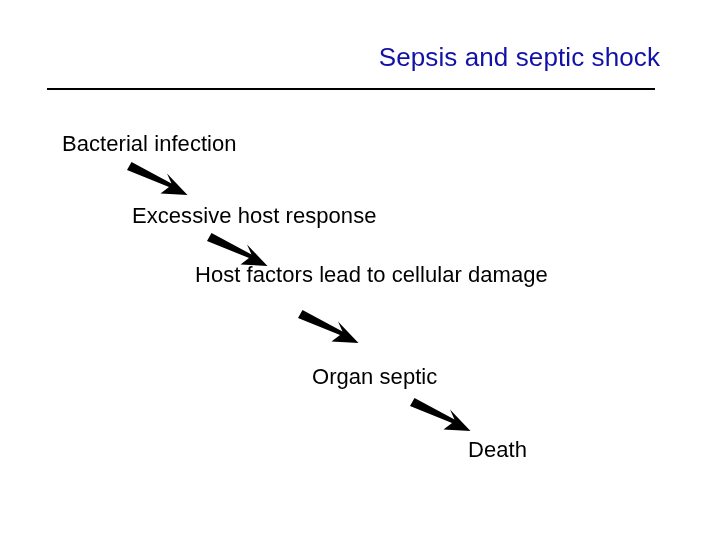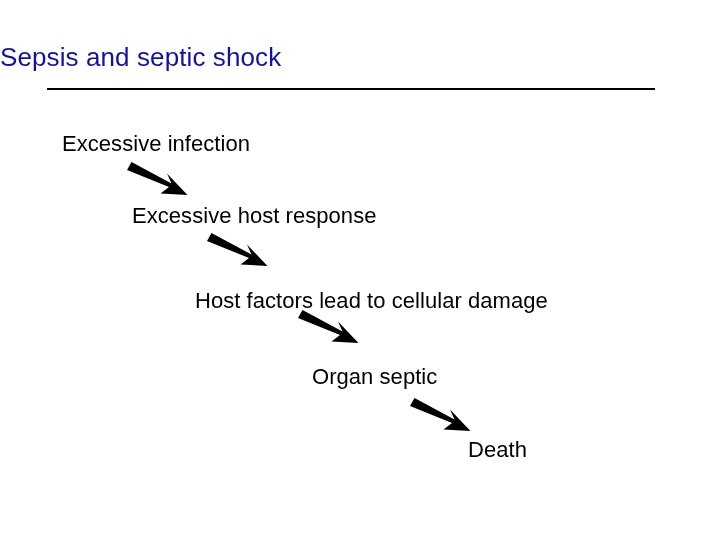--- a/index.html
+++ b/index.html
@@ -18,21 +18,21 @@
     background: #ffffff;
     overflow: hidden;
   }
 
   
   #slide-title {
     position: absolute;
     left: 0;
     top: 40px;
     width: 660px;
-    text-align: left;
+    text-align: right;
     font-size: 26px;
     line-height: 34px;
     font-weight: 400;
     letter-spacing: 0.1px;
     color: #1111a8;
     white-space: nowrap;
   }
 
   
   #title-rule {
@@ -50,21 +50,21 @@
     font-size: 22px;
     line-height: 26px;
     font-weight: 400;
     color: #000000;
     white-space: nowrap;
     letter-spacing: 0.05px;
   }
 
   .step-0 { left: 62px;  top: 131px; }
   .step-1 { left: 132px; top: 203px; }
-  .step-2 { left: 195px; top: 288px; }
+  .step-2 { left: 195px; top: 262px; }
   .step-3 { left: 312px; top: 364px; }
   .step-4 { left: 468px; top: 437px; text-align: right; }
 
   
   .flow-arrow {
     position: absolute;
     overflow: visible;
   }
   .arrow-0 { left: 125px; top: 158px; }
   .arrow-1 { left: 205px; top: 229px; }
@@ -75,21 +75,21 @@
 <body>
 
 <div id="slide">
 
   <div id="slide-title">Sepsis and septic shock</div>
 
   <div id="title-rule"></div>
 
   <div id="flow-diagram">
 
-    <div class="flow-label step-0">Excessive infection</div>
+    <div class="flow-label step-0">Bacterial infection</div>
 
     <svg class="flow-arrow arrow-0" width="70" height="46" viewBox="0 0 70 46">
       <path d="M6.5 4.0 L46.5 25.5 L42.0 15.5 L62.5 37.0 L35.5 35.5 L44.0 29.0 L2.0 12.0 Z" fill="#000000"></path>
     </svg>
 
     <div class="flow-label step-1">Excessive host response</div>
 
     <svg class="flow-arrow arrow-1" width="70" height="46" viewBox="0 0 70 46">
       <path d="M6.5 4.0 L46.5 25.5 L42.0 15.5 L62.5 37.0 L35.5 35.5 L44.0 29.0 L2.0 12.0 Z" fill="#000000"></path>
     </svg>

